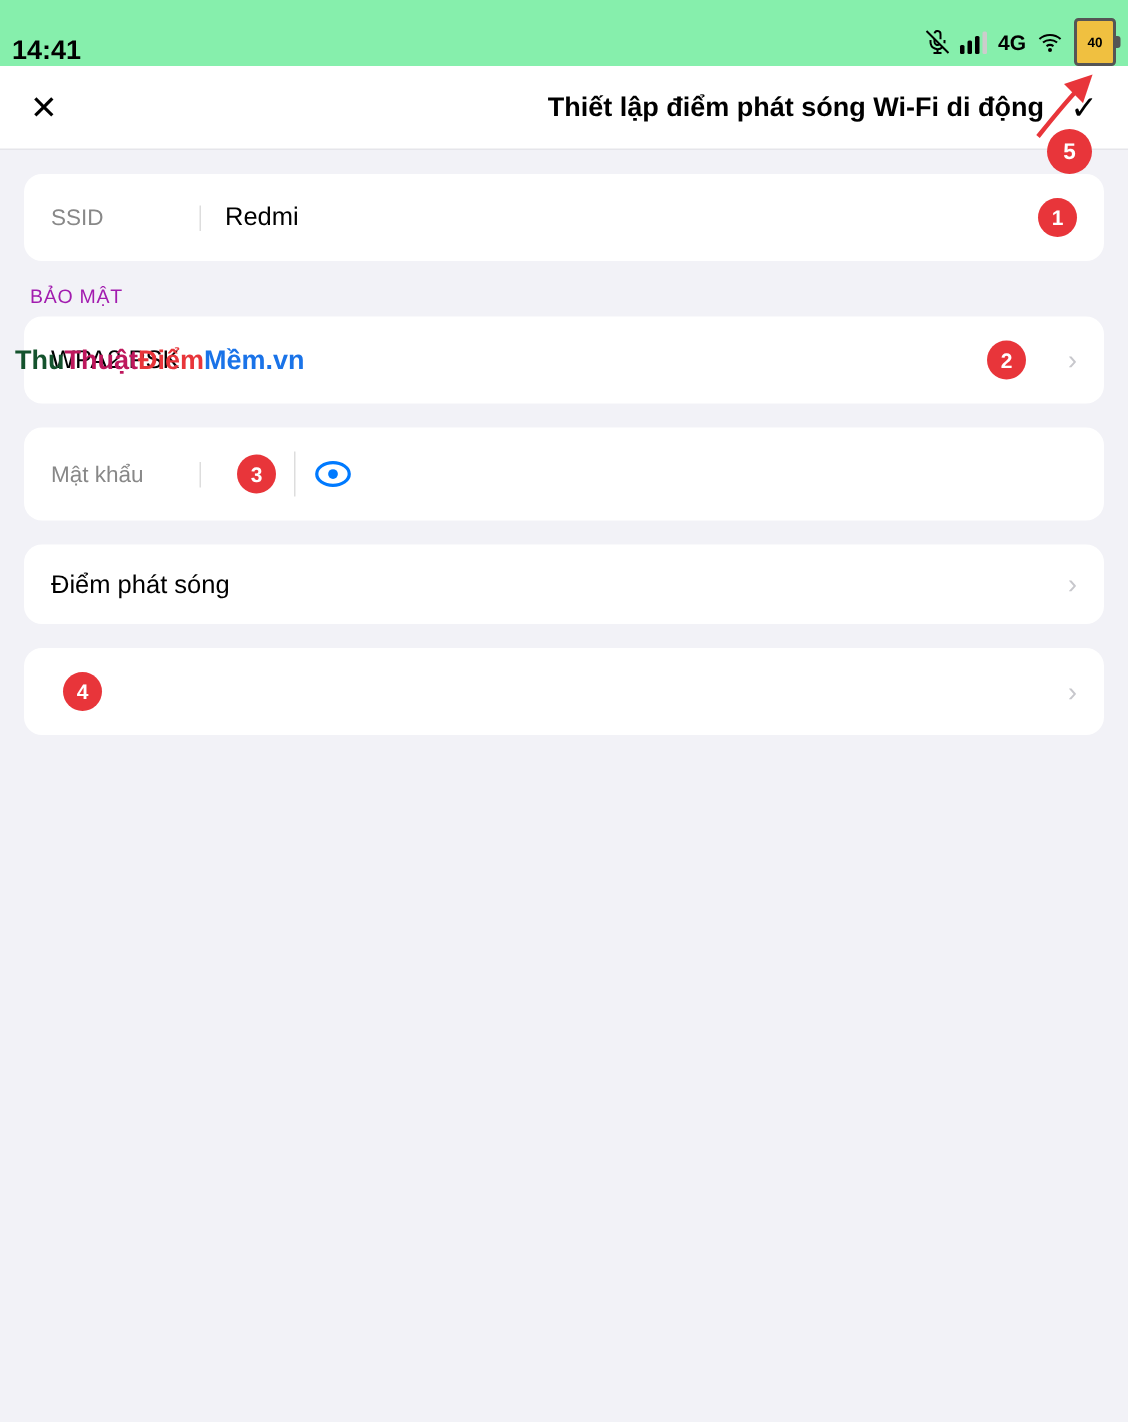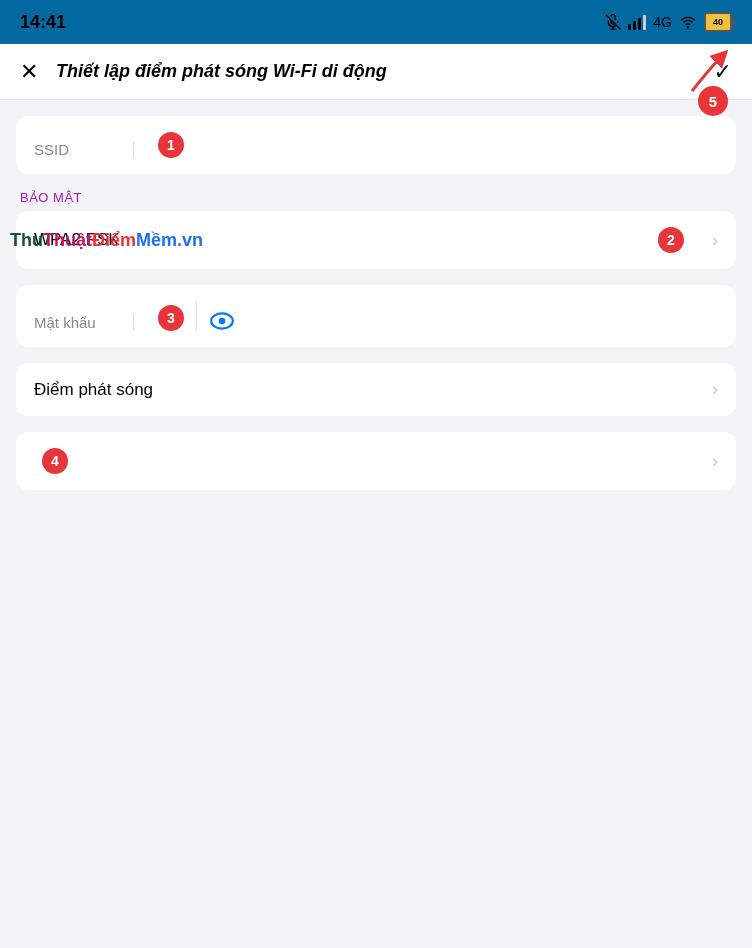--- a/index.html
+++ b/index.html
@@ -12,26 +12,26 @@
       width: 752px;
       height: 948px;
       background: #f2f2f7;
       font-family: -apple-system, 'Helvetica Neue', Arial, sans-serif;
       overflow: hidden;
       position: relative;
     }
 
     
     .status-bar {
-      background: #0369a1;
+      background: #86efac;
       height: 44px;
       display: flex;
-      align-items: center;
+      align-items: flex-end;
       justify-content: space-between;
-      padding: 0 20px;
+      padding: 0 8px;
     }
 
     .status-time {
       font-size: 18px;
       font-weight: 600;
       color: #000;
     }
 
     .status-icons {
       display: flex;
@@ -42,21 +42,21 @@
     }
 
     .battery-icon {
       display: inline-flex;
       align-items: center;
       justify-content: center;
       background: #f0c040;
       border: 2px solid #555;
       border-radius: 3px;
       width: 28px;
-      height: 20px;
+      height: 32px;
       font-size: 9px;
       font-weight: bold;
       position: relative;
     }
 
     .battery-icon::after {
       content: '';
       position: absolute;
       right: -5px;
       width: 3px;
@@ -74,22 +74,21 @@
       justify-content: space-between;
       padding: 0 20px;
       border-bottom: 1px solid #e5e5ea;
     }
 
     .header-title {
       font-size: 18px;
       font-weight: 700;
       color: #000;
       flex: 1;
-      text-align: left;
-      font-style: italic;
+      text-align: right;
     }
 
     .header-close {
       font-size: 22px;
       color: #000;
       cursor: pointer;
       width: 36px;
       display: flex;
       align-items: center;
     }
@@ -155,21 +154,21 @@
     
     .card {
       background: #fff;
       border-radius: 12px;
       margin-bottom: 16px;
       overflow: hidden;
     }
 
     .card-row {
       display: flex;
-      align-items: flex-end;
+      align-items: center;
       padding: 16px 18px;
       border-bottom: 1px solid #f0f0f0;
     }
 
     .card-row:last-child {
       border-bottom: none;
     }
 
     .card-label {
       font-size: 15px;
@@ -260,21 +259,21 @@
       <line x1="12" y1="19" x2="12" y2="23"></line>
       <line x1="8" y1="23" x2="16" y2="23"></line>
     </svg>
 
     <svg width="20" height="16" viewBox="0 0 20 16">
       <rect x="1" y="10" width="3" height="6" fill="#000" rx="1"></rect>
       <rect x="6" y="7" width="3" height="9" fill="#000" rx="1"></rect>
       <rect x="11" y="4" width="3" height="12" fill="#000" rx="1"></rect>
       <rect x="16" y="1" width="3" height="15" fill="#ccc" rx="1"></rect>
     </svg>
-    <span style="font-size:14px;font-weight:400;">4G</span>
+    <span style="font-size:14px;font-weight:700;">4G</span>
 
     <svg width="20" height="16" viewBox="0 0 24 24" fill="none" stroke="#000" stroke-width="2">
       <path d="M5 12.55a11 11 0 0 1 14.08 0"></path>
       <path d="M1.42 9a16 16 0 0 1 21.16 0"></path>
       <path d="M8.53 16.11a6 6 0 0 1 6.95 0"></path>
       <circle cx="12" cy="20" r="1" fill="#000"></circle>
     </svg>
 
     <div class="battery-icon">
       <span style="font-size:9px;font-weight:bold;color:#000;">40</span>
@@ -304,20 +303,21 @@
 
 <div class="watermark">
   <span class="watermark-thu">Thu</span><span class="watermark-thuat">Thuật</span><span class="watermark-phan">Điểm</span><span class="watermark-mem">Mềm</span><span class="watermark-vn">.vn</span>
 </div>
 
 <div class="content">
 
   <div class="card">
     <div class="card-row">
       <span class="card-label">SSID</span>
+      <span class="card-value">Redmi</span>
       <span class="badge">1</span>
     </div>
   </div>
 
   <div class="section-label">BẢO MẬT</div>
   <div class="card">
     <div class="full-row">
       <span class="full-row-value">WPA2 PSK</span>
       <span class="badge">2</span>
       <span class="card-chevron">›</span>

